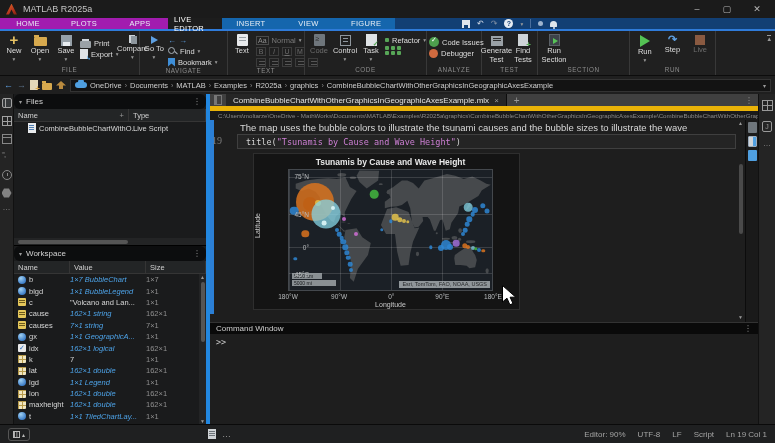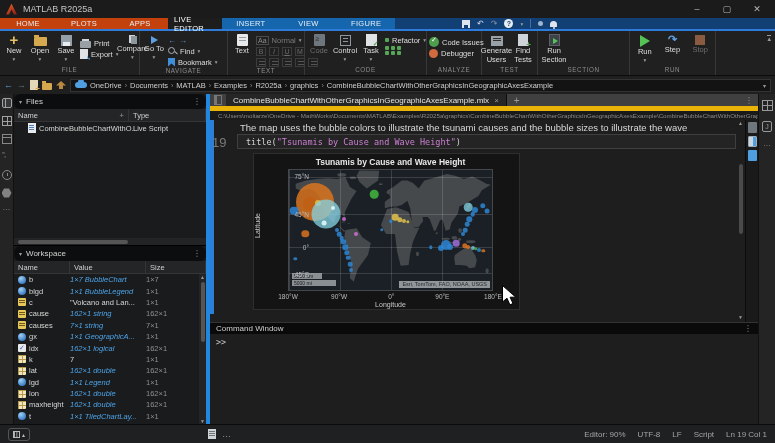--- a/index.html
+++ b/index.html
@@ -11,21 +11,21 @@
   }
   
   .titlebar { height:18px; background:#1b1b1b; display:flex; align-items:center; padding:0 6px; }
   .logo { width:11px; height:11px; margin-right:6px; background:linear-gradient(145deg,#e06a2b,#b3341c 60%,#7a1f12); clip-path:polygon(50% 0,100% 100%,72% 100%,50% 55%,28% 100%,0 100%); }
   .apptitle { font-size:9px; color:#c4c4c4; }
   .winctrls { margin-left:auto; display:flex; gap:18px; padding-right:6px; color:#b5b5b5; font-size:9px; }
   .winctrls span { width:12px; text-align:center; }
   
   .tabrow { height:13px; display:flex; align-items:stretch; background:#123f74; border-bottom:2px solid #2f7bd9; font-size:7.5px; }
   .tabseg { display:flex; align-items:stretch; }
-  .tabseg.left { width:168px; background:#c2410c; }
+  .tabseg.left { width:168px; background:#a21caf; }
   .tabseg.ctx  { width:173px; background:#1566ad; }
   .tab { flex:1; display:flex; align-items:center; justify-content:center; color:#e8eef5; letter-spacing:.3px; }
   .tab.active { background:#1d1d1d; color:#fff; width:54px; flex:none; padding:0 6px; }
   .tab-fill { flex:1; display:flex; align-items:center; background:#123f74; }
   .searchwrap { display:flex; align-items:center; background:#fff; width:183px; height:11px; margin-top:0; border-radius:1px; padding:0 2px; }
   .searchbox { flex:1; border:none; outline:none; background:transparent; font-size:7.5px; font-family:"Liberation Sans",sans-serif; color:#111; height:10px; }
   .s-ic { color:#555; font-size:7px; padding:0 2px; }
   .mag { position:relative; width:7px; height:7px; }
   .mag::before { content:""; position:absolute; top:0; left:0; width:4px; height:4px; border:1px solid #444; border-radius:50%; }
   .mag::after { content:""; position:absolute; left:4.5px; top:4.5px; width:3px; height:1px; background:#444; transform:rotate(45deg); }
@@ -161,21 +161,21 @@
   .edcol { flex:1; display:flex; flex-direction:column; min-width:0; background:#1e1e1e; }
   .edtabs { height:17px; background:#404040; display:flex; align-items:center; border-bottom:5px solid #eab308; }
   .doc-bar-ic { width:8px; height:10px; border:1px solid #777; border-left:3px solid #777; margin:0 4px; }
   .edtab { height:100%; background:#262626; display:flex; align-items:center; gap:5px; padding:0 7px; font-size:8px; color:#e2e2e2; border-right:1px solid #0c0c0c; }
   .edtab .x { color:#9a9a9a; }
   .newtab { color:#9a9a9a; font-size:10px; padding:0 7px; }
   .edtabs .menu3 { margin-left:auto; color:#9a9a9a; padding-right:5px; font-size:8px; }
   .pathbar { height:9px; font-size:6.2px; color:#8a8a8a; background:#1a1a1a; padding:0 8px; white-space:nowrap; overflow:hidden; line-height:9px; }
   .docarea { position:relative; flex:1; background:#1e1e1e; overflow:hidden; }
   .secbar { position:absolute; left:0; top:0; bottom:8px; width:4px; background:#2b7fd6; }
-  .lnum { position:absolute; left:2px; top:15px; font-size:13px; color:#7a7a7a; font-family:Liberation Sans, sans-serif; }
+  .lnum { position:absolute; left:2px; top:15px; font-size:10px; color:#7a7a7a; font-family:Liberation Serif, serif; }
   .para { position:absolute; left:30px; top:2px; right:40px; font-size:9.5px; color:#d8d8d8; }
   .codebox { position:absolute; left:27px; top:14px; right:22px; height:15px; background:#242424; border:1px solid #3f3f3f; display:flex; align-items:center; padding-left:8px; font-family:"DejaVu Sans Mono",monospace; font-size:8.5px; color:#d4d4d4; }
   .codebox .str { color:#cd7fd4; }
   .edscroll { position:absolute; right:14px; top:2px; bottom:4px; width:7px; }
   .edscroll .thumb { position:absolute; left:1.5px; top:42px; width:4px; height:70px; background:#4a4a4a; border-radius:2px; }
   .edscroll .ar { position:absolute; left:0; width:7px; font-size:5px; color:#9a9a9a; text-align:center; }
   .viewstrip { position:absolute; right:0; top:0; width:13px; bottom:0; background:#1a1a1a; border-left:1px solid #0c0c0c; display:flex; flex-direction:column; align-items:center; gap:3px; padding-top:2px; }
   .vw { width:9px; height:11px; background:#6f767c; border-radius:1px; }
   .vw.b { background:linear-gradient(90deg,#cfd4d8 50%, #4f9fe0 50%); border:1px solid #9ab; }
   .vw.c { background:#4f9fe0; }
@@ -404,21 +404,21 @@
           </div>
         </div>
       </div>
       <div class="rlabel">ANALYZE</div>
     </div>
 
     <div class="rsec" style="width:56px">
       <div class="rbody">
         <div class="bigbtn" style="width:28px">
           <span class="ic i-gentest"></span>
-          <span class="blab">Generate Users</span>
+          <span class="blab">Generate Test</span>
         </div>
         <div class="bigbtn" style="width:24px">
           <span class="ic i-findtests"></span>
           <span class="blab">Find Tests</span>
         </div>
       </div>
       <div class="rlabel">TEST</div>
     </div>
 
     <div class="rsec" style="width:92px">
@@ -437,21 +437,21 @@
           <span class="ic i-run"></span>
           <span class="blab">Run</span>
             <span class="dd">▾</span>
         </div>
         <div class="bigbtn">
           <span class="ic i-step">↷</span>
           <span class="blab">Step</span>
         </div>
         <div class="bigbtn dis">
           <span class="ic i-stop"></span>
-          <span class="blab">Stop</span>
+          <span class="blab">Live</span>
         </div>
       </div>
       <div class="rlabel">RUN</div>
     </div>
 
     <div style="flex:1; display:flex; justify-content:flex-end; align-items:flex-start;">
       <span class="i-collapse">▴</span>
     </div>
   </div>
 

